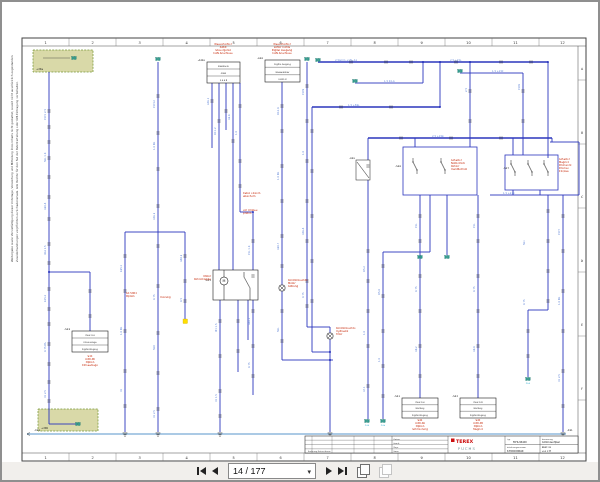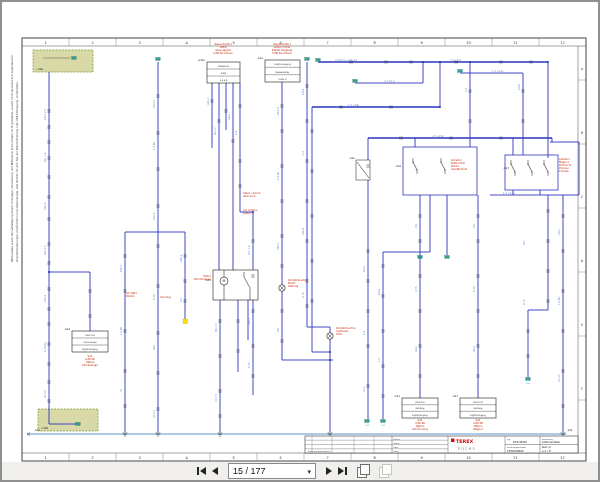--- a/index.html
+++ b/index.html
@@ -661,21 +661,21 @@
 
 <div class="toolbar">
   <button class="nav" title="first page">
       <span class="bar"></span>
       <span class="tri-l"></span>
     </button>
   <button class="nav" title="previous page">
       <span class="tri-l"></span>
     </button>
   <div class="pagebox">
-    <span>15 / 177</span>
+    <span>14 / 177</span>
     <span class="chev">▾</span>
   </div>
   <button class="nav" title="next page">
       <span class="tri-r"></span>
     </button>
   <button class="nav" title="last page">
       <span class="tri-r"></span>
       <span class="bar"></span>
     </button>
   <div class="viewicon">

